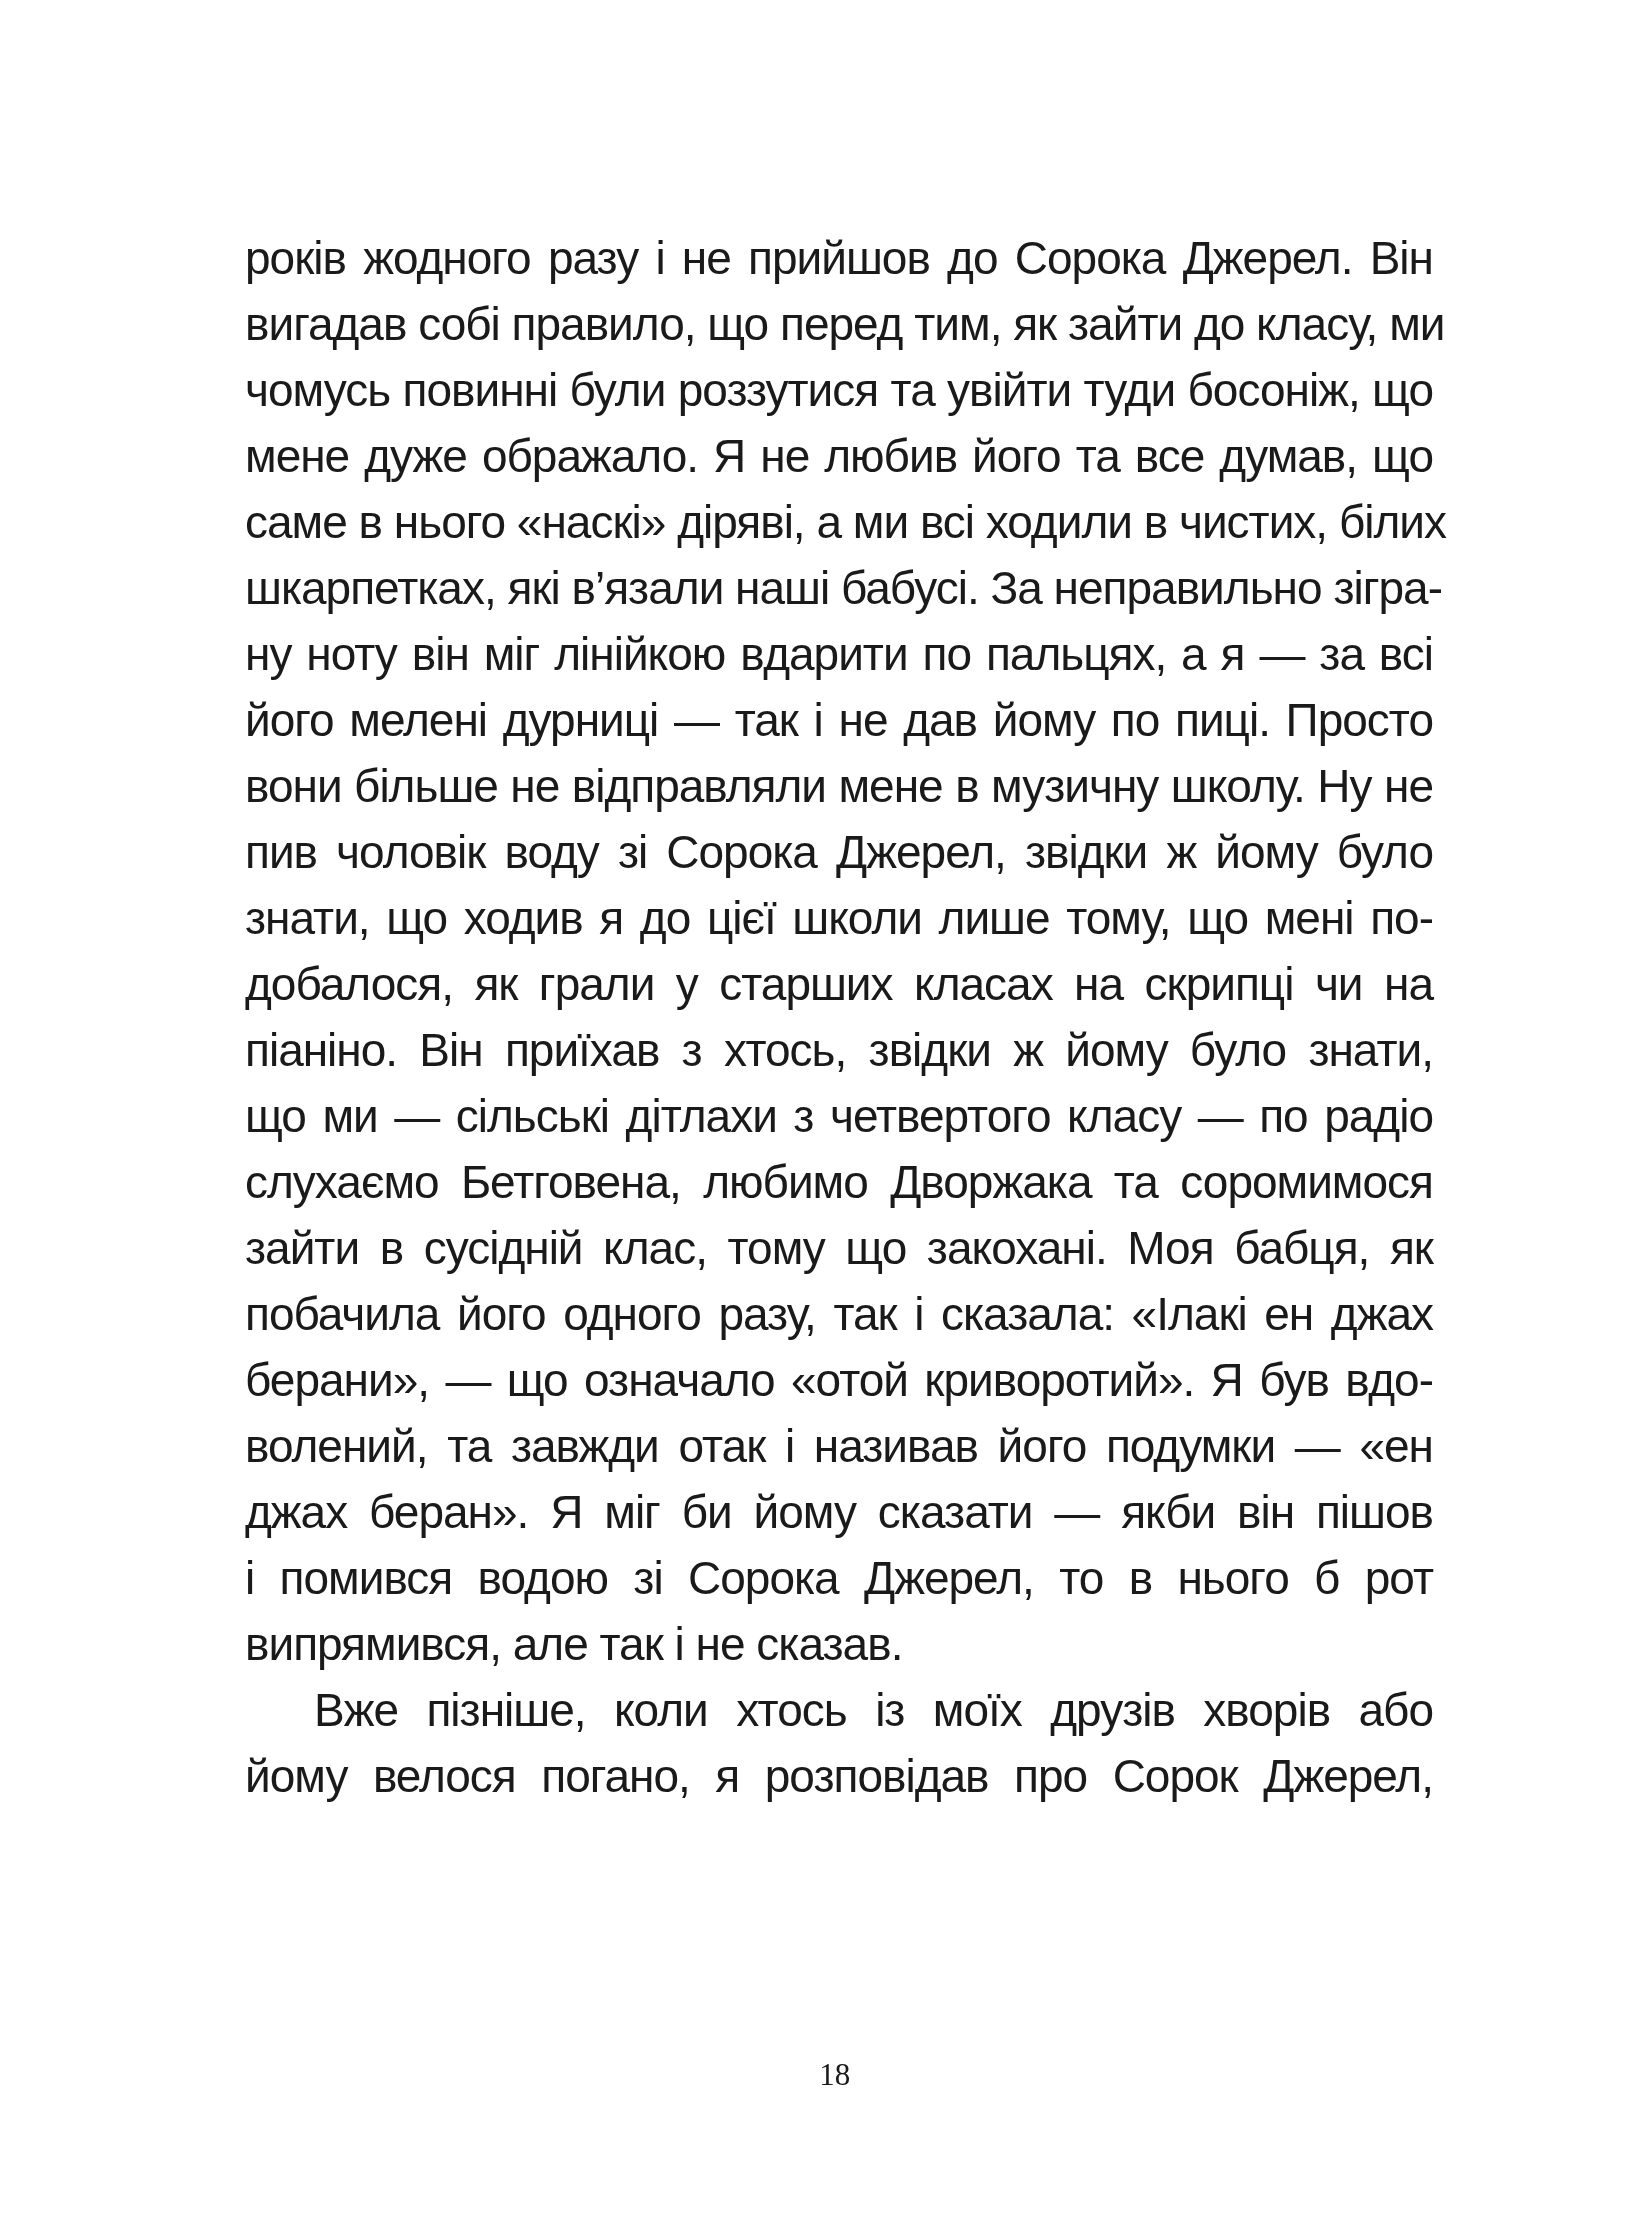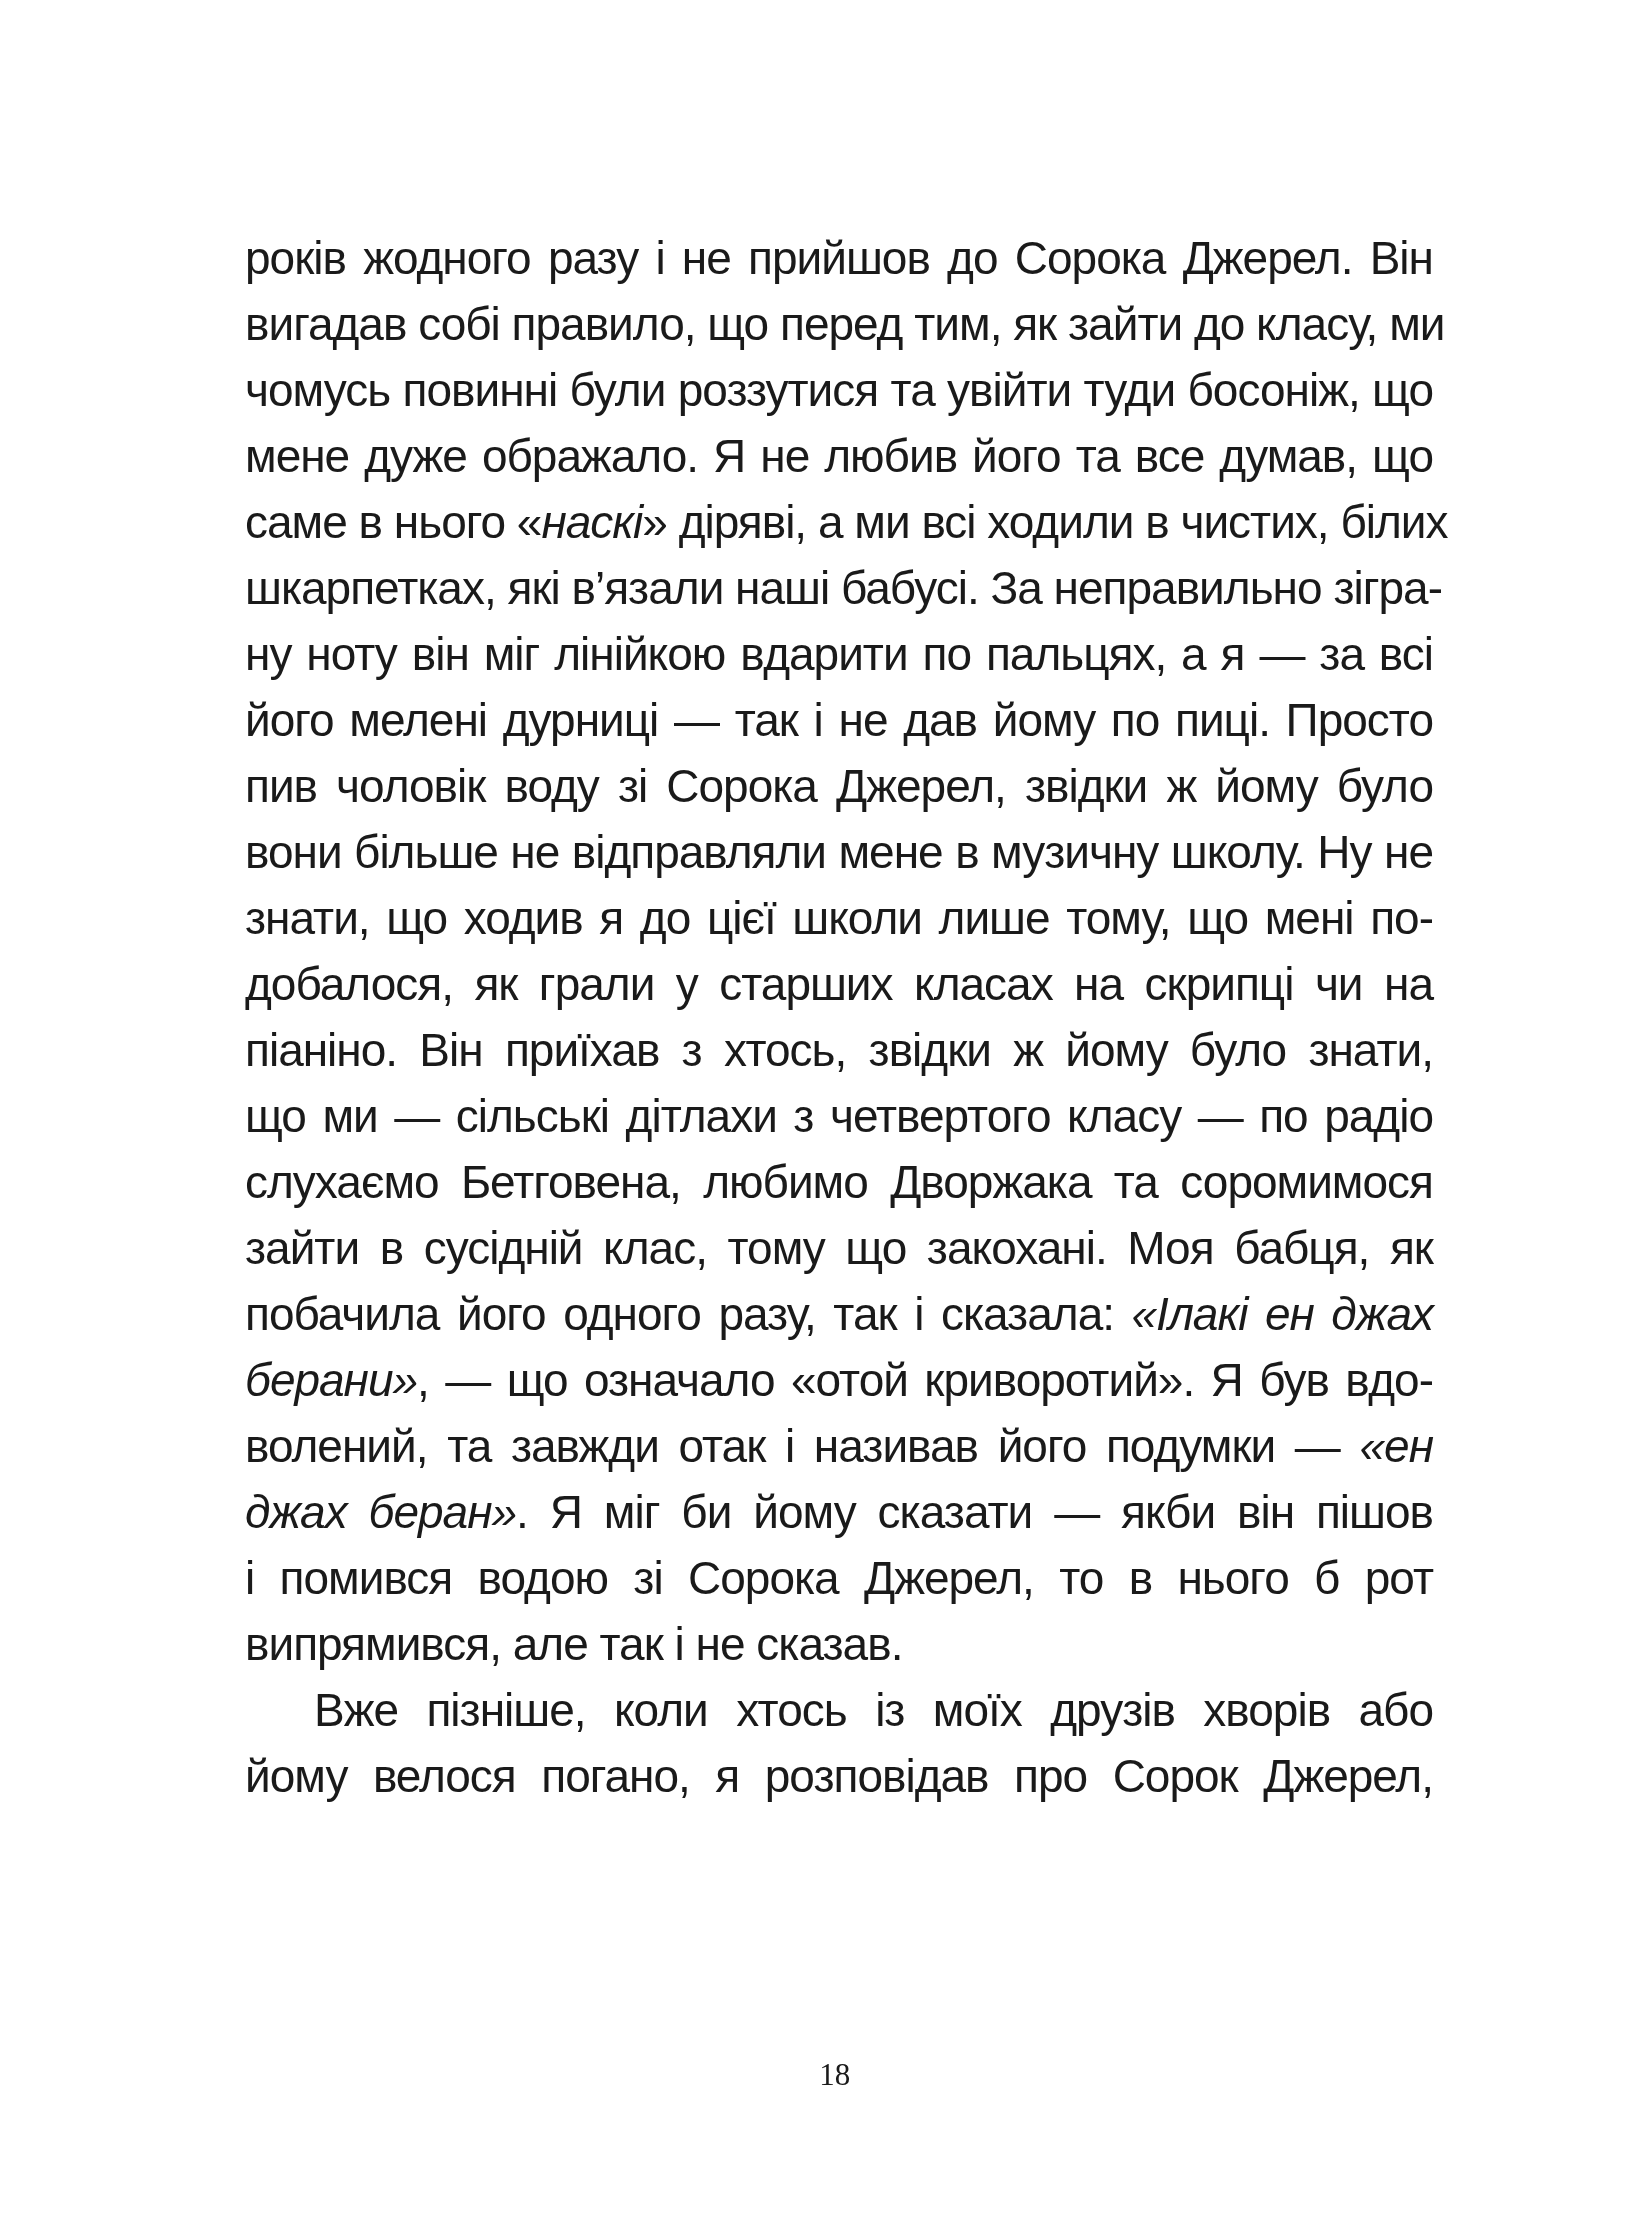--- a/index.html
+++ b/index.html
@@ -39,21 +39,20 @@
     text-align-last: justify;
     overflow: visible;
   }
   .line.last {
     text-align-last: left;
   }
   .line.indent {
     padding-left: 69px;
   }
   .it {
-    font-style: italic;
   }
   .page-number {
     position: absolute;
     left: 0;
     width: 1649px;
     top: 2057px;
     text-align: center;
     font-family: "Liberation Serif", serif;
     font-size: 31px;
     color: #1a1a1a;
@@ -68,22 +67,22 @@
 
     <div class="paragraph">
       <span class="line"><span>років жодного разу і не прийшов до Сорока Джерел. Він</span></span>
       <span class="line"><span>вигадав собі правило, що перед тим, як зайти до класу, ми</span></span>
       <span class="line"><span>чомусь повинні були роззутися та увійти туди босоніж, що</span></span>
       <span class="line"><span>мене дуже ображало. Я не любив його та все думав, що</span></span>
       <span class="line"><span>саме в нього «</span><span class="it">наскі</span><span>» діряві, а ми всі ходили в чистих, білих</span></span>
       <span class="line"><span>шкарпетках, які в’язали наші бабусі. За неправильно зігра-</span></span>
       <span class="line"><span>ну ноту він міг лінійкою вдарити по пальцях, а я — за всі</span></span>
       <span class="line"><span>його мелені дурниці — так і не дав йому по пиці. Просто</span></span>
+      <span class="line"><span>вони більше не відправляли мене в музичну школу. Ну не</span></span>
       <span class="line"><span>пив чоловік воду зі Сорока Джерел, звідки ж йому було</span></span>
-      <span class="line"><span>вони більше не відправляли мене в музичну школу. Ну не</span></span>
       <span class="line"><span>знати, що ходив я до цієї школи лише тому, що мені по-</span></span>
       <span class="line"><span>добалося, як грали у старших класах на скрипці чи на</span></span>
       <span class="line"><span>піаніно. Він приїхав з хтось, звідки ж йому було знати,</span></span>
       <span class="line"><span>що ми — сільські дітлахи з четвертого класу — по радіо</span></span>
       <span class="line"><span>слухаємо Бетговена, любимо Дворжака та соромимося</span></span>
       <span class="line"><span>зайти в сусідній клас, тому що закохані. Моя бабця, як</span></span>
       <span class="line"><span>побачила його одного разу, так і сказала: </span><span class="it">«Ілакі ен джах</span></span>
       <span class="line"><span class="it">берани»</span><span>, — що означало «отой криворотий». Я був вдо-</span></span>
       <span class="line"><span>волений, та завжди отак і називав його подумки — </span><span class="it">«ен</span></span>
       <span class="line"><span class="it">джах беран»</span><span>. Я міг би йому сказати — якби він пішов</span></span>

